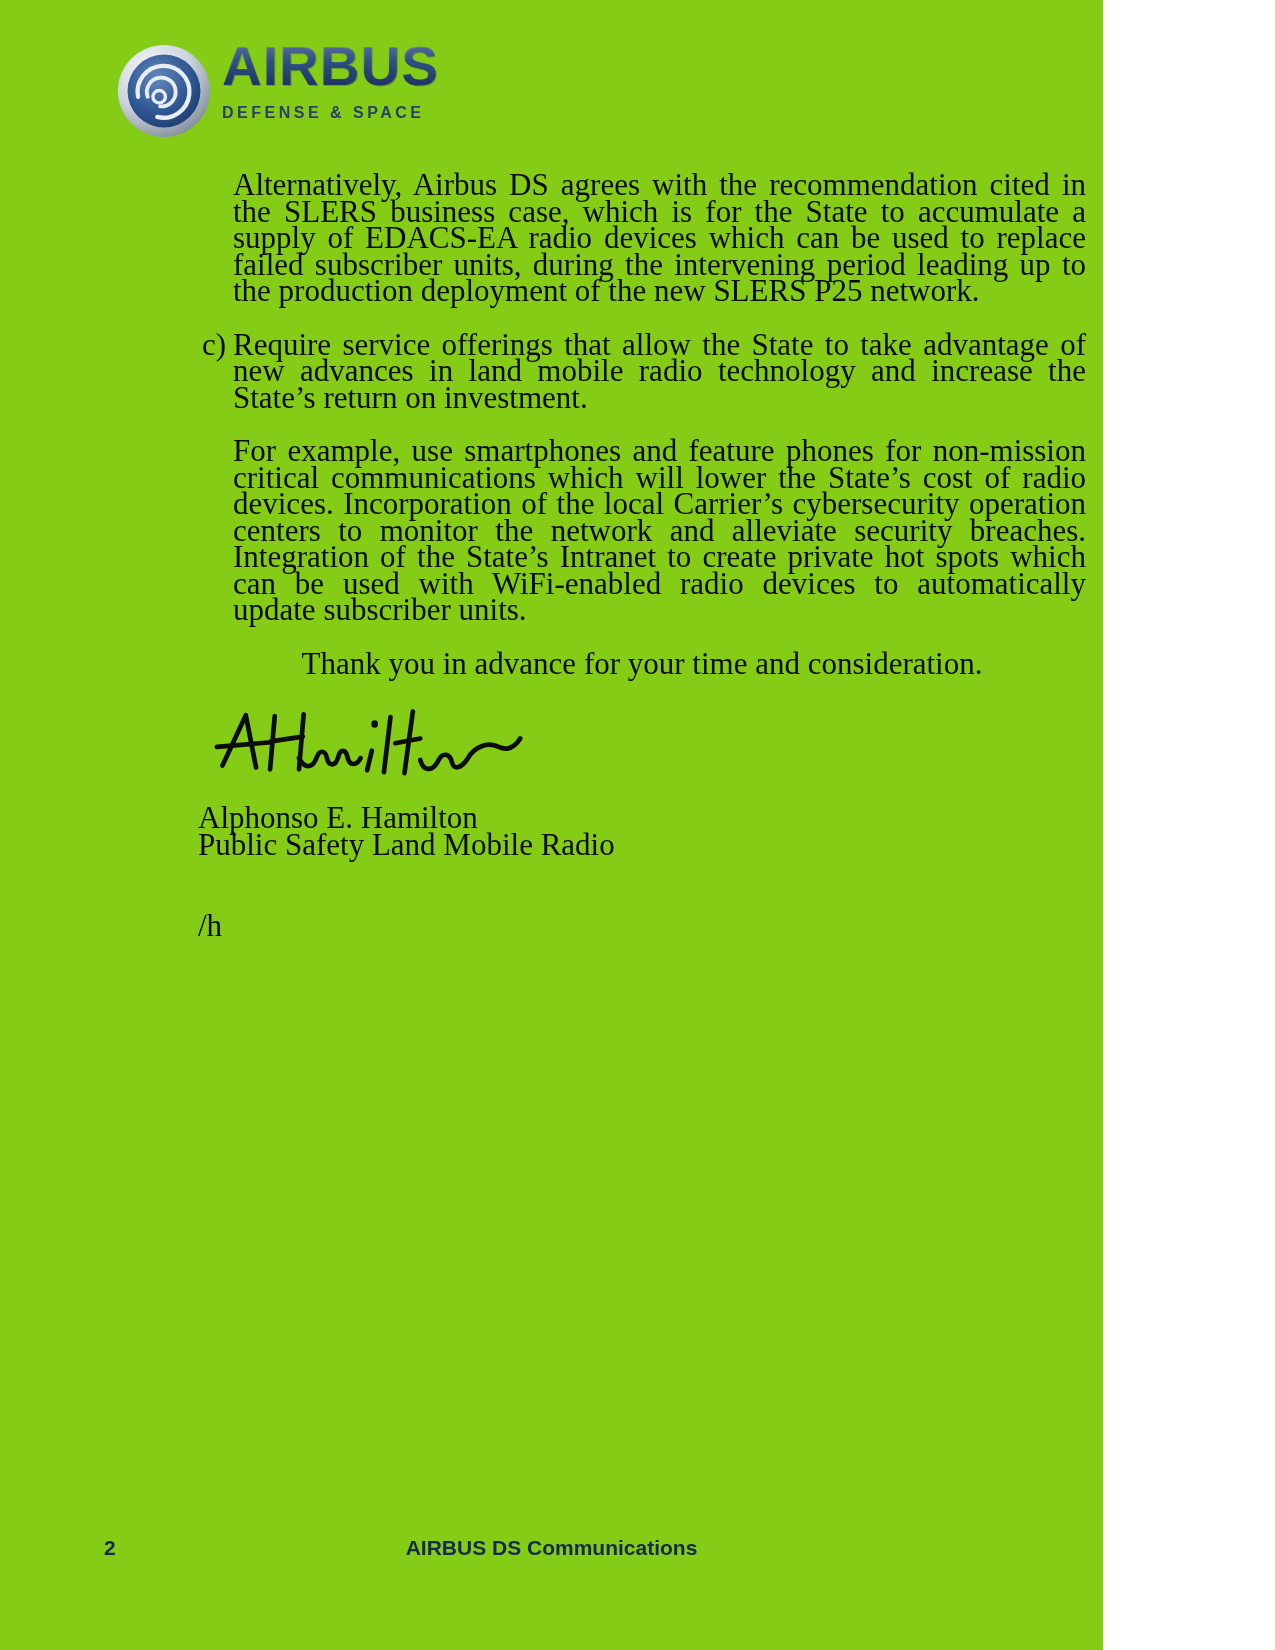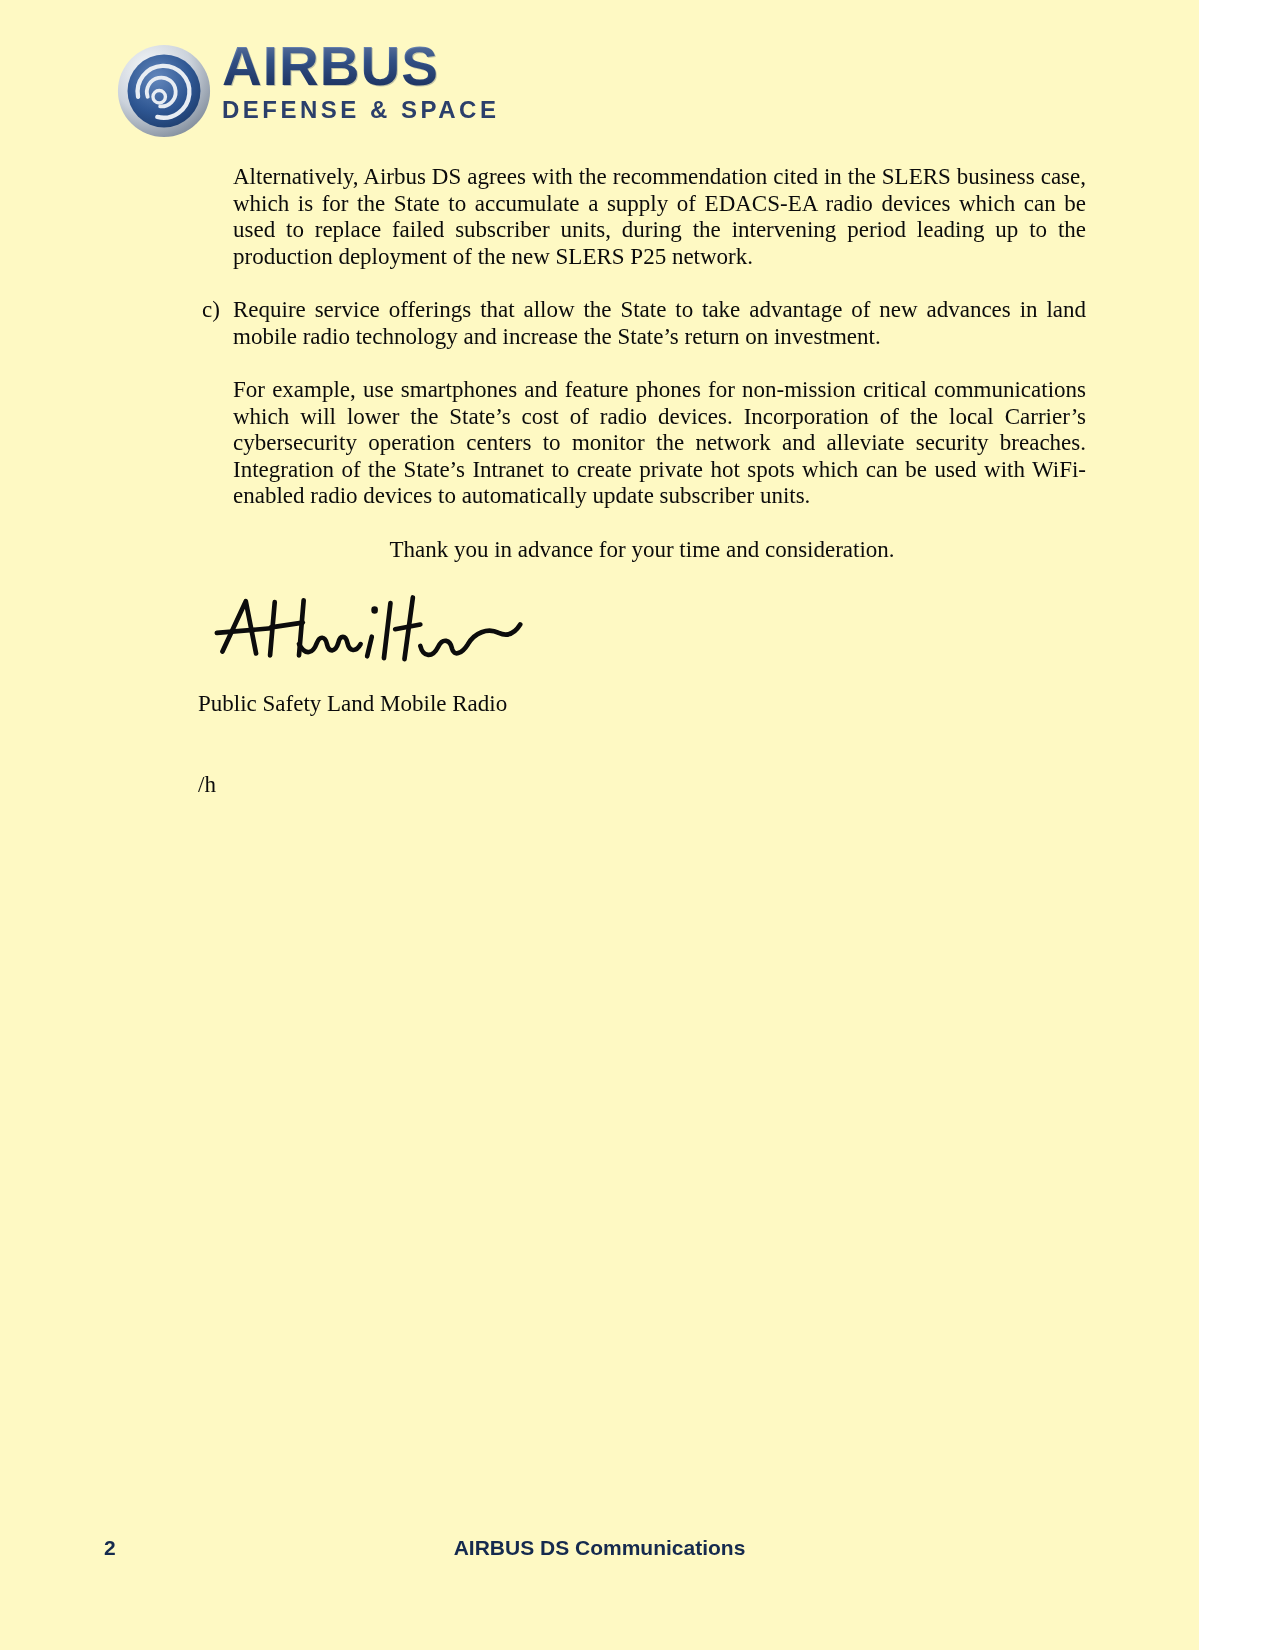--- a/index.html
+++ b/index.html
@@ -1,21 +1,21 @@
 <!DOCTYPE html>
 <html><head>
 <meta charset="utf-8">
 <style>
   * { box-sizing: border-box; margin: 0; padding: 0; }
   html, body { background: #ffffff; }
   .page {
     position: relative;
-    width: 1199px;
+    width: 1103px;
     height: 1650px;
-    background: #fef9c3;
+    background: #84cc16;
     overflow: hidden;
     font-family: "Liberation Serif", "DejaVu Serif", serif;
     color: #0b0b0b;
   }
 
   
   .logo { position: absolute; left: 116px; top: 40px; display: flex; align-items: flex-start; }
   .globe { width: 96px; height: 96px; margin-top: 3px; }
   .wordmark { margin-left: 10px; }
   .brand {
@@ -26,33 +26,33 @@
     letter-spacing: 1px;
     background: linear-gradient(180deg, #7b93bc 0%, #3c5d95 40%, #1b3160 100%);
     -webkit-background-clip: text;
     background-clip: text;
     color: transparent;
     text-shadow: 1px 1px 0 rgba(20,40,80,0.25);
   }
   .division {
     font-family: "Liberation Sans", sans-serif;
     font-weight: bold;
-    font-size: 24px;
+    font-size: 16px;
     letter-spacing: 3.5px;
     color: #2b3f6b;
-    margin-top: 4px;
+    margin-top: 12px;
   }
 
   
   .letter {
     position: absolute;
     left: 198px;
-    top: 164px;
+    top: 172px;
     width: 888px;
-    font-size: 23px;
+    font-size: 31px;
     line-height: 26.5px;
     font-family: Liberation Serif, serif;
   }
   .para { margin-bottom: 27px; text-align: center; }
   .justify { text-align: justify; }
   .indent { margin-left: 35px; }
   .list-item { position: relative; padding-left: 35px; margin-bottom: 27px; }
   .list-label { position: absolute; left: 4px; top: 0; }
 
   .signature-wrap { margin: 10px 0 14px 6px; height: 86px; }
@@ -140,20 +140,21 @@
 
           <path d="M212,8 L203,74"></path>
           <path d="M193,42 L220,37"></path>
 
           <path d="M220,60 C223,72 233,73 239,61 C244,51 252,53 254,63 C256,71 264,69 271,58 C278,46 292,40 304,46 C315,51 322,45 327,37"></path>
         </g>
       </svg>
     </div>
 
     <div class="sig-block">
+      <div>Alphonso E. Hamilton</div>
       <div>Public Safety Land Mobile Radio</div>
     </div>
 
     <p class="initials">/h</p>
 
   </div>
 
   <div class="footer">
     <span class="page-number">2</span>
     <span class="footer-title">AIRBUS DS Communications</span>

